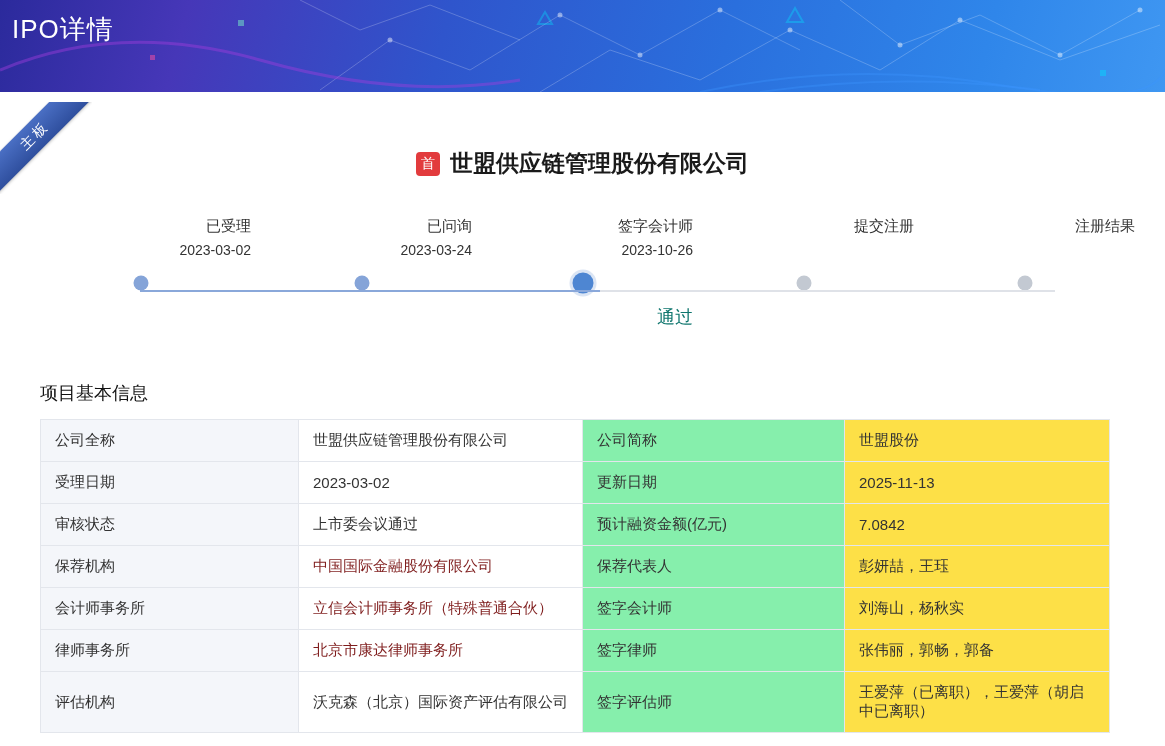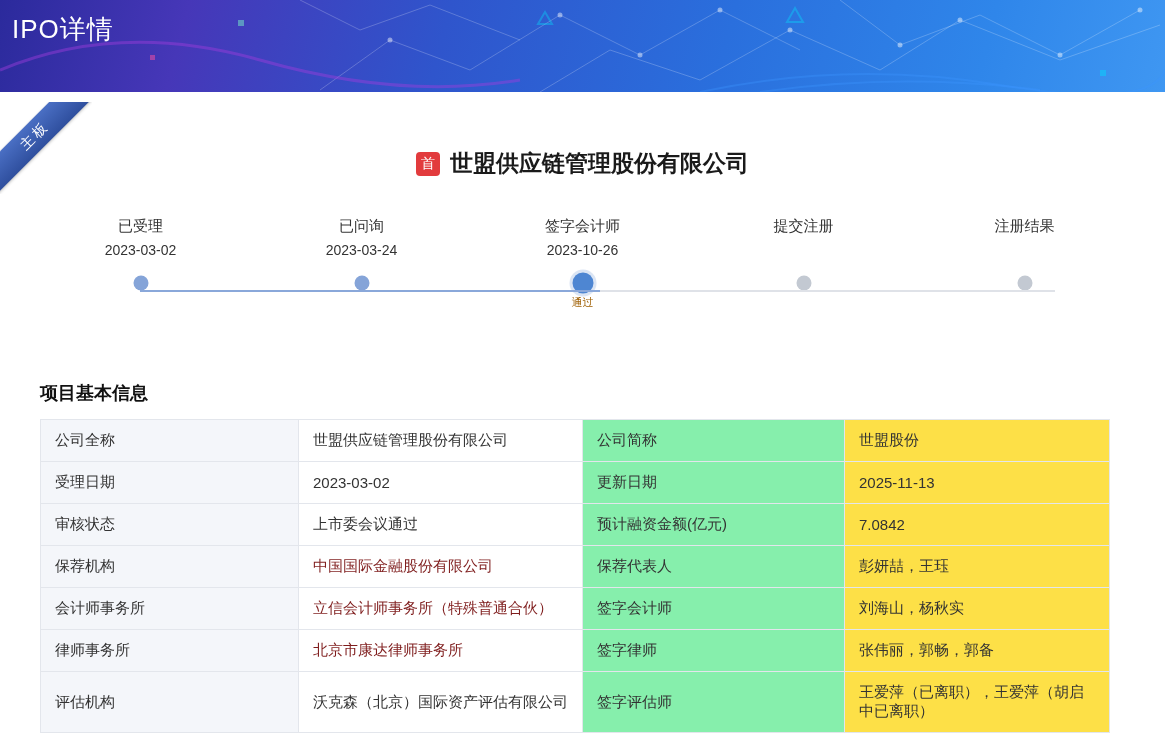--- a/index.html
+++ b/index.html
@@ -25,36 +25,36 @@
 
   
   .company-row { display:flex; justify-content:center; align-items:center; gap:10px; padding-top:52px; }
   .badge-first { width:24px; height:24px; background:#e23b3d; border-radius:4px; color:#fff;
     font-size:14px; display:flex; align-items:center; justify-content:center; }
   .company-name { font-size:23px; font-weight:bold; color:#1a1a1a; }
 
   
   .timeline { position:relative; margin-top:38px; padding:0 30px; height:130px; }
   .tl-steps { display:flex; }
-  .tl-step { flex:1; text-align:center; position:relative; }
+  .tl-step { flex:1; text-align:right; position:relative; }
   .tl-label { font-size:15px; color:#333; }
   .tl-date { font-size:14px; color:#333; margin-top:6px; min-height:17px; }
   .tl-dot-row { position:relative; height:24px; margin-top:12px; }
   .tl-line { position:absolute; top:11px; height:2px; }
   .tl-line.blue { background:#8aa8da; left:calc(10% + 30px); width:calc(40% - 0px); }
   .tl-line.gray { background:#dfe2e8; left:50%; width:calc(40% - 30px); }
   .tl-dot { position:absolute; left:50%; top:12px; transform:translate(-50%,-50%);
     border-radius:50%; }
   .tl-dot.done { width:15px; height:15px; background:#85a4d8; }
   .tl-dot.current { width:21px; height:21px; background:#4e86d2; box-shadow:0 0 0 3px rgba(110,150,210,.25); }
   .tl-dot.pending { width:15px; height:15px; background:#c3c9d2; }
-  .tl-result { font-size:11px; color:#a16207; min-height:16px; }
-
-  
-  .section-title { font-size:18px; font-weight:bold; color:#111; margin:34px 0 14px 40px; }
+  .tl-result { font-size:18px; color:#0f766e; margin-top:10px; min-height:16px; }
+
+  
+  .section-title { font-size:18px; font-weight:normal; color:#111; margin:34px 0 14px 40px; }
   table.info { border-collapse:collapse; margin-left:40px; width:872px; table-layout:fixed; }
   table.info td { border:1px solid #e3e6ec; padding:11px 14px; font-size:15px; vertical-align:middle; }
   td.lbl { background:#f4f6fa; width:258px; color:#333; }
   td.val { background:#fff; width:284px; color:#333; }
   td.val2 { background:#fde047; width:265px; color:#333; }
   td.lbl2 { background:#86efac; width:262px; color:#333; }
   a.cell-link { color:#7f1d1d; text-decoration:none; cursor:pointer; }
 </style>
 </head>
 <body>

